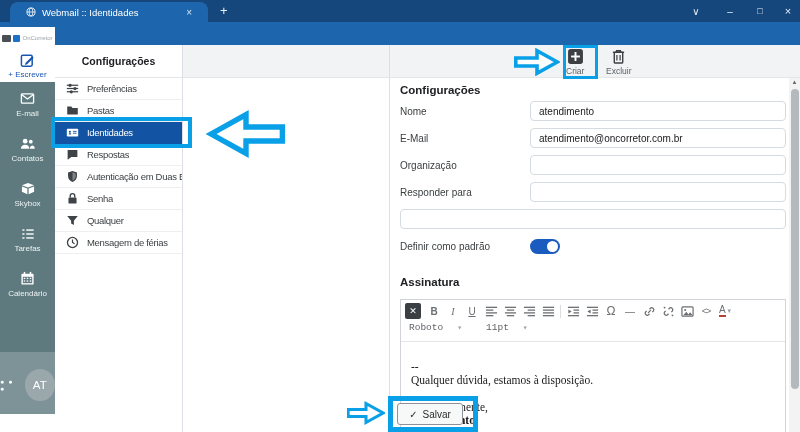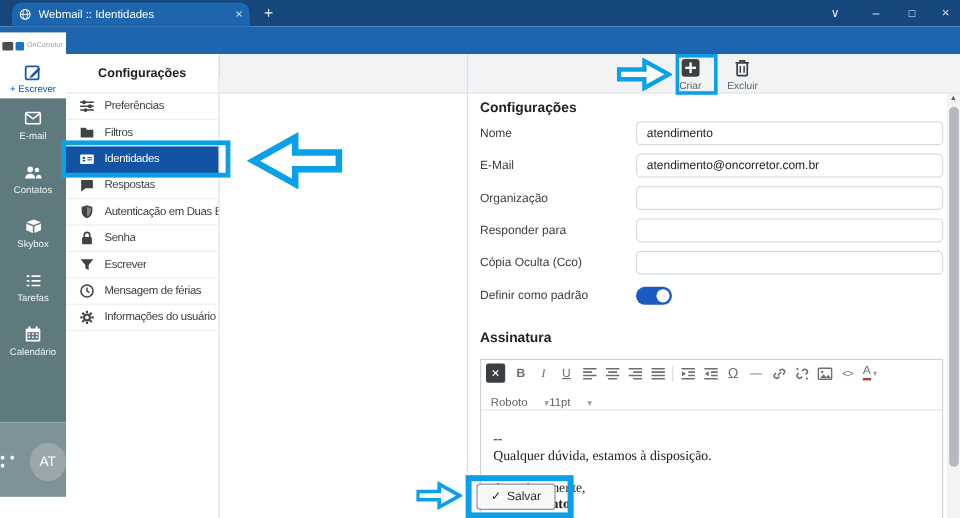--- a/index.html
+++ b/index.html
@@ -5,21 +5,21 @@
   * { box-sizing: border-box; margin: 0; padding: 0; }
   html,body { width:800px; height:432px; }
   body { position:relative; overflow:hidden; background:#fff;
          font-family:"Liberation Sans", sans-serif; }
   .abs { position:absolute; }
 
   
   #tabbar { left:0; top:0; width:800px; height:22px; background:#16477c; }
   #tab { position:absolute; left:10px; top:2px; width:198px; height:20px;
          background:#1d66ae; border-radius:8px 8px 0 0; display:flex;
-         align-items:center; padding:0 6px; gap:6px; }
+         align-items:center; padding:0 16px; gap:6px; }
   #tab-title { color:#fff; font-size:9.5px; flex:1; white-space:nowrap; overflow:hidden; }
   .tab-x { color:#d7e4f2; font-size:10px; }
   #new-tab { position:absolute; left:220px; top:3px; color:#e8f0f8; font-size:13px; }
   .winctl { position:absolute; top:0; height:22px; width:28px; display:flex;
             align-items:center; justify-content:center; color:#e6edf5; font-size:10px; }
   #urlbar { left:0; top:22px; width:800px; height:23px; background:#1d66ae; }
   .navic { position:absolute; top:27px; font-size:12px; color:#eef4fa; line-height:13px; }
   #url-pill { position:absolute; left:70px; top:25.5px; width:640px; height:17px;
               background:#10508f; border-radius:9px; display:flex; align-items:center;
               padding:0 10px; gap:6px; }
@@ -91,22 +91,22 @@
   
   #editor { width:386px; height:156px; border:1px solid #d0d4d9; background:#fff; }
   #ed-row1 { height:22px; display:flex; align-items:center; padding-left:4px; gap:1px; }
   .edbtn { width:18px; height:18px; display:flex; align-items:center; justify-content:center;
            color:#6b6f73; font-size:10px; }
   .edbtn.dark { width:16px; height:16px; background:#3a3f44; border-radius:2px; color:#fff;
                 font-size:9px; margin-right:3px; }
   .edbtn.b { font-weight:bold; } .edbtn.i { font-style:italic; font-family:"Liberation Serif",serif; }
   .edbtn.u { text-decoration:underline; }
   .ed-div { width:1px; height:13px; background:#ddd; margin:0 2px; }
-  #ed-row2 { height:20px; display:flex; align-items:flex-end; padding-left:8px; 
-             border-bottom:1px solid #e4e6e8; }
+  #ed-row2 { height:20px; display:flex; align-items:flex-start; padding-left:8px; gap:24px;
+             border-bottom:1px solid #e4e6e8;font-family:Liberation Mono, monospace; }
   .ed-select { display:flex; align-items:center; gap:14px; font-size:9.5px; color:#5f6368; }
   .ed-select .caret { color:#9aa0a6; font-size:8px; }
   #ed-body { padding:18px 10px 0; font-family:"Liberation Serif",serif; font-size:11.5px;
              color:#1a1a1a; line-height:13.5px; }
   .sigline:empty { height:13.5px; }
   .sigline.bold { font-weight:bold; }
 
   
   #save-btn { position:absolute; left:397px; top:403px; width:66px; height:22px;
               background:#f7f8f8; border:1px solid #8d9297; border-radius:3px;
@@ -267,21 +267,21 @@
           <circle cx="11" cy="8" r="2"></circle>
           <circle cx="6.5" cy="12" r="2"></circle>
         </g>
       </svg>
     <span class="mlbl">Preferências</span>
   </div>
   <div class="mi">
     <svg width="13" height="13" viewBox="0 0 16 16">
         <path d="M1.5 3h5L8 5h6.5v8h-13z" fill="currentColor"></path>
       </svg>
-    <span class="mlbl">Filtros</span>
+    <span class="mlbl">Pastas</span>
   </div>
   <div class="mi selected">
     <svg width="13" height="13" viewBox="0 0 16 16">
         <rect x="1" y="3.5" width="14" height="9.5" rx="1" fill="currentColor"></rect>
         <circle class="det" cx="4.8" cy="7" r="1.3"></circle>
         <rect class="det" x="3.4" y="9" width="3" height="1.6" rx="0.8"></rect>
         <rect class="det" x="8.5" y="6" width="4.5" height="1.1"></rect>
         <rect class="det" x="8.5" y="8.3" width="4.5" height="1.1"></rect>
       </svg>
     <span class="mlbl">Identidades</span>
@@ -303,44 +303,28 @@
     <svg width="13" height="13" viewBox="0 0 16 16">
         <rect x="3" y="6.8" width="10" height="7.5" rx="1.2" fill="currentColor"></rect>
         <path d="M5.2 6.8V4.8a2.8 2.8 0 0 1 5.6 0v2" fill="none" stroke="currentColor" stroke-width="1.7"></path>
       </svg>
     <span class="mlbl">Senha</span>
   </div>
   <div class="mi">
     <svg width="13" height="13" viewBox="0 0 16 16">
         <path d="M1.5 2.5h13L9.7 8.3v5.2l-3.4-1.7V8.3z" fill="currentColor"></path>
       </svg>
-    <span class="mlbl">Escrever</span>
+    <span class="mlbl">Qualquer</span>
   </div>
   <div class="mi">
     <svg width="13" height="13" viewBox="0 0 16 16">
         <circle cx="8" cy="8" r="6.2" fill="none" stroke="currentColor" stroke-width="1.6"></circle>
         <path d="M8 4.3V8l2.6 1.6" fill="none" stroke="currentColor" stroke-width="1.5"></path>
       </svg>
     <span class="mlbl">Mensagem de férias</span>
-  </div>
-  <div class="mi">
-    <svg width="13" height="13" viewBox="0 0 16 16">
-        <circle cx="8" cy="8" r="3" fill="none" stroke="currentColor" stroke-width="2.2"></circle>
-        <g stroke="currentColor" stroke-width="2.2">
-          <line x1="12.5" y1="8" x2="14.8" y2="8"></line>
-          <line x1="1.2" y1="8" x2="3.5" y2="8"></line>
-          <line x1="8" y1="1.2" x2="8" y2="3.5"></line>
-          <line x1="8" y1="12.5" x2="8" y2="14.8"></line>
-          <line x1="11.1" y1="11.1" x2="12.8" y2="12.8"></line>
-          <line x1="3.2" y1="3.2" x2="4.9" y2="4.9"></line>
-          <line x1="11.1" y1="4.9" x2="12.8" y2="3.2"></line>
-          <line x1="3.2" y1="12.8" x2="4.9" y2="11.1"></line>
-        </g>
-      </svg>
-    <span class="mlbl">Informações do usuário</span>
   </div>
 </div>
 
 <div class="abs" id="gray-band"></div>
 <div class="abs" id="list-col"></div>
 
 <div class="toolbtn" style="left:566px;top:48px">
   <svg width="17" height="17" viewBox="0 0 16 16">
       <rect x="1" y="1" width="14" height="14" rx="2.6" fill="#3c4043"></rect>
       <rect x="7.1" y="3.8" width="1.8" height="8.4" fill="#fff"></rect>
@@ -372,21 +356,20 @@
   </div>
   <div class="frow">
     <label>Organização</label>
     <input value="" style="">
   </div>
   <div class="frow">
     <label>Responder para</label>
     <input value="" style="">
   </div>
   <div class="frow">
-    <label>Cópia Oculta (Cco)</label>
     <input value="" style="">
   </div>
 
   <div id="toggle-row">
     <span class="tog-label">Definir como padrão</span>
     <div id="toggle">
         <span class="knob"></span>
       </div>
   </div>
 

